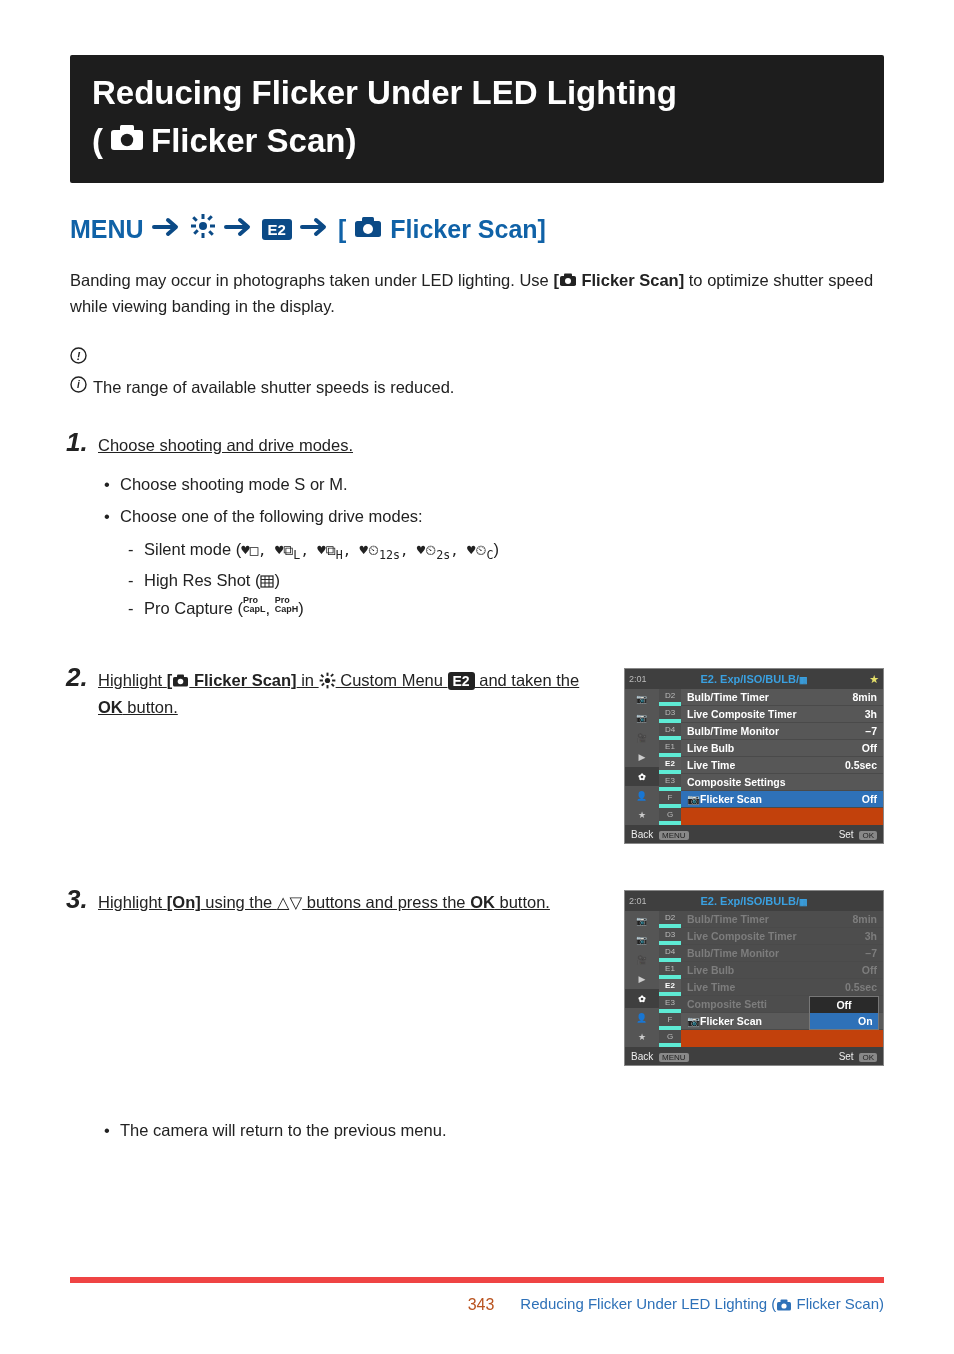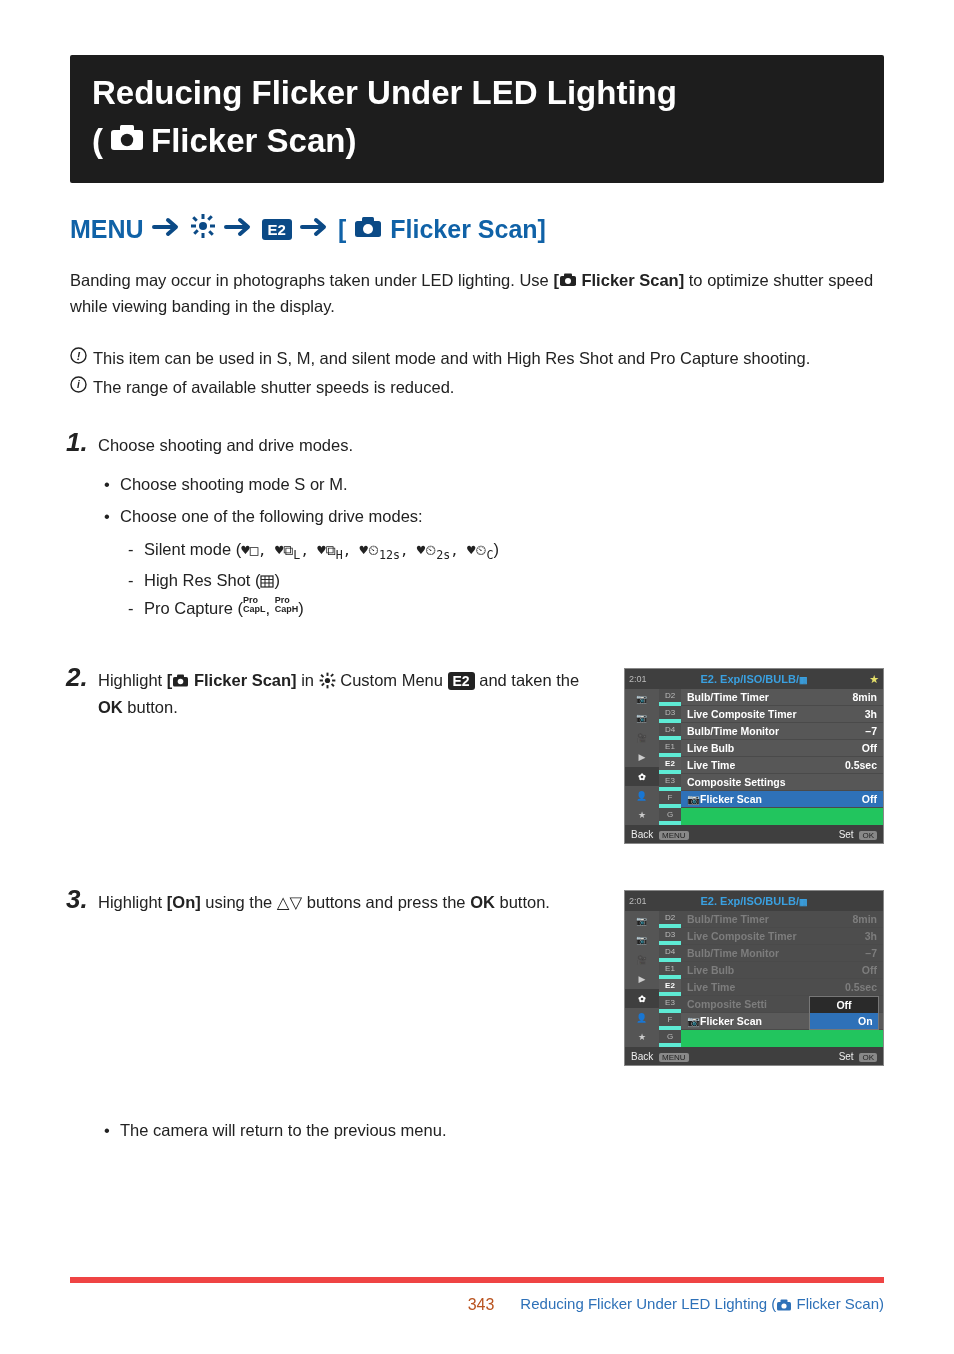--- a/index.html
+++ b/index.html
@@ -57,21 +57,21 @@
   }
   ol.steps > li .step-num {
     position: absolute;
     left: -32px;
     top: -6px;
     font-size: 26px;
     font-weight: 700;
     font-style: italic;
     color: #222;
   }
-  .step-text { font-size: 16.5px; line-height: 1.55; }
+  .step-text { font-size: 16.5px; line-height: 1.55; text-decoration: underline; }
   .step-text .bold { font-weight: 700; }
 
   ul.sub {
     list-style: none;
     margin-top: 14px;
     padding-left: 22px;
   }
   ul.sub > li {
     font-size: 16.5px;
     line-height: 1.55;
@@ -105,21 +105,21 @@
     display: flex;
     gap: 18px;
     align-items: flex-start;
   }
   .step-row .step-left { flex: 1; }
   .step-row .step-right { width: 260px; flex-shrink: 0; }
 
   
   .menu-box {
     width: 260px;
-    background: #22c55e;
+    background: #c2410c;
     font-size: 11px;
     color: #fff;
     border: 1px solid #888;
   }
   .menu-head {
     display: flex;
     align-items: center;
     height: 20px;
     background: #3f3f3f;
     padding: 0 4px;
@@ -307,23 +307,20 @@
       </svg></span><span class="bold"> Flicker Scan]</span>
   <span> to optimize shutter speed while viewing banding in the display.</span>
 </p>
 
 <div class="notes">
   <div class="note-line">
     <span class="circ-icon"><svg width="17" height="17" viewBox="0 0 17 17">
           <circle cx="8.5" cy="8.5" r="7.5" fill="none" stroke="#222" stroke-width="1.4"></circle>
           <text x="8.5" y="12.5" text-anchor="middle" font-size="11" font-weight="700" fill="#222" font-style="italic">!</text>
         </svg></span>
-    <span>
-      <span>This item can be used in </span><span class="bold">S</span><span>, </span><span class="bold">M</span><span>, and silent mode and with High Res Shot and Pro Capture shooting.</span>
-    </span>
   </div>
   <div class="note-line">
     <span class="circ-icon"><svg width="17" height="17" viewBox="0 0 17 17">
           <circle cx="8.5" cy="8.5" r="7.5" fill="none" stroke="#222" stroke-width="1.4"></circle>
           <text x="8.5" y="12.3" text-anchor="middle" font-size="10" font-weight="700" fill="#222" font-style="italic">i</text>
         </svg></span>
     <span>The range of available shutter speeds is reduced.</span>
   </div>
 </div>
 

